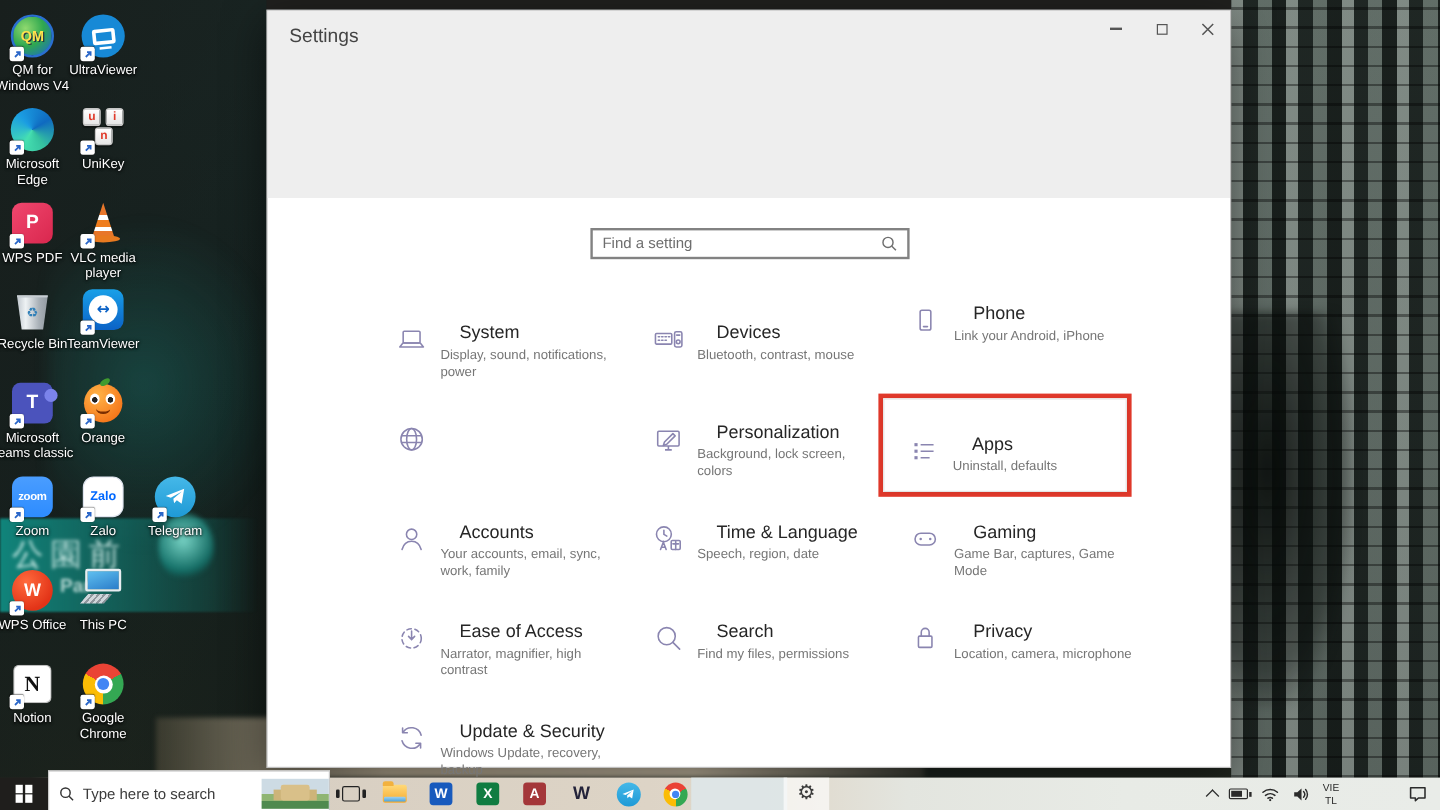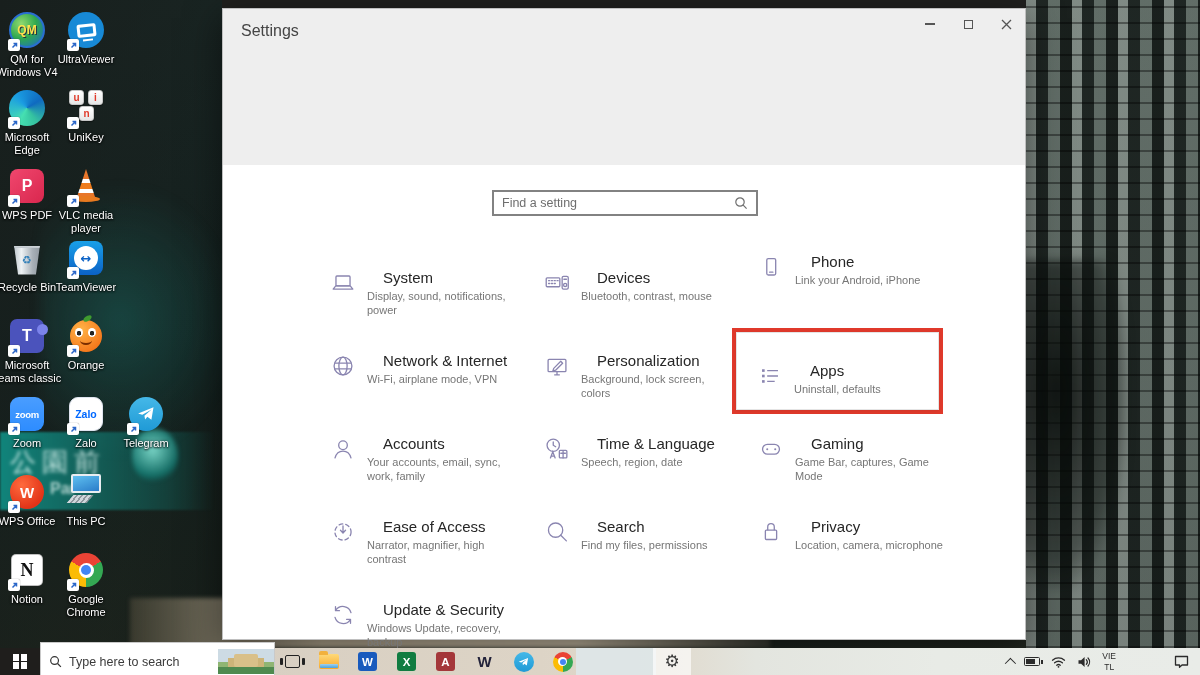--- a/index.html
+++ b/index.html
@@ -501,24 +501,20 @@
            <div class="t-sub">Link your Android, iPhone</div>
         </div>
     </div>
 
     <div class="tile" style="left:105px;top:342px">
       <svg width="30" height="30" viewBox="0 0 32 32" fill="none" stroke="#8a85b0" stroke-width="1.4">
         <circle cx="16" cy="16" r="9.5"></circle>
           <ellipse cx="16" cy="16" rx="4.4" ry="9.5"></ellipse>
           <path d="M7.2 13h17.6M7.2 19h17.6"></path>
         </svg>
-      <div>
-          <div class="t-title">Network &amp; Internet</div>
-           <div class="t-sub">Wi-Fi, airplane mode, VPN</div>
-        </div>
     </div>
     <div class="tile" style="left:319px;top:342px">
       <svg width="30" height="30" viewBox="0 0 32 32" fill="none" stroke="#8a85b0" stroke-width="1.4" stroke-linejoin="round">
         <rect x="6.5" y="9" width="19" height="13" rx="1"></rect>
           <path d="M13 25.5h6M16 22v3.5"></path>
         <path d="M12.5 18.5 20 11l2 2-7.5 7.5-3 1z" fill="#fff"></path>
         </svg>
       <div>
           <div class="t-title">Personalization</div>
            <div class="t-sub">Background, lock screen, colors</div>

